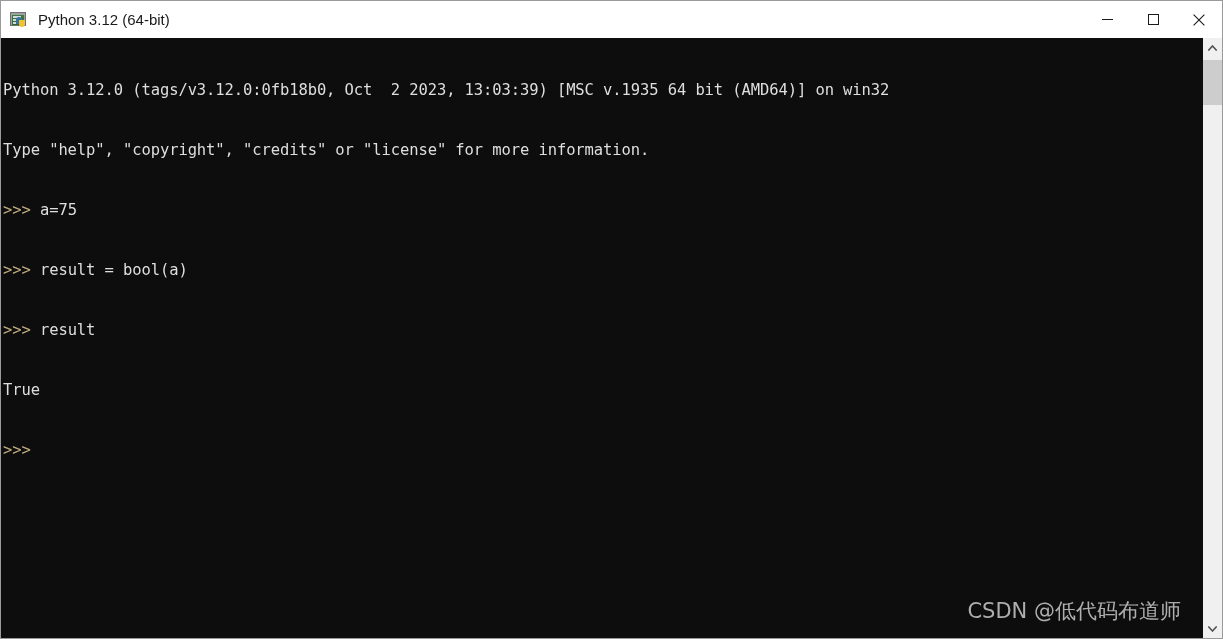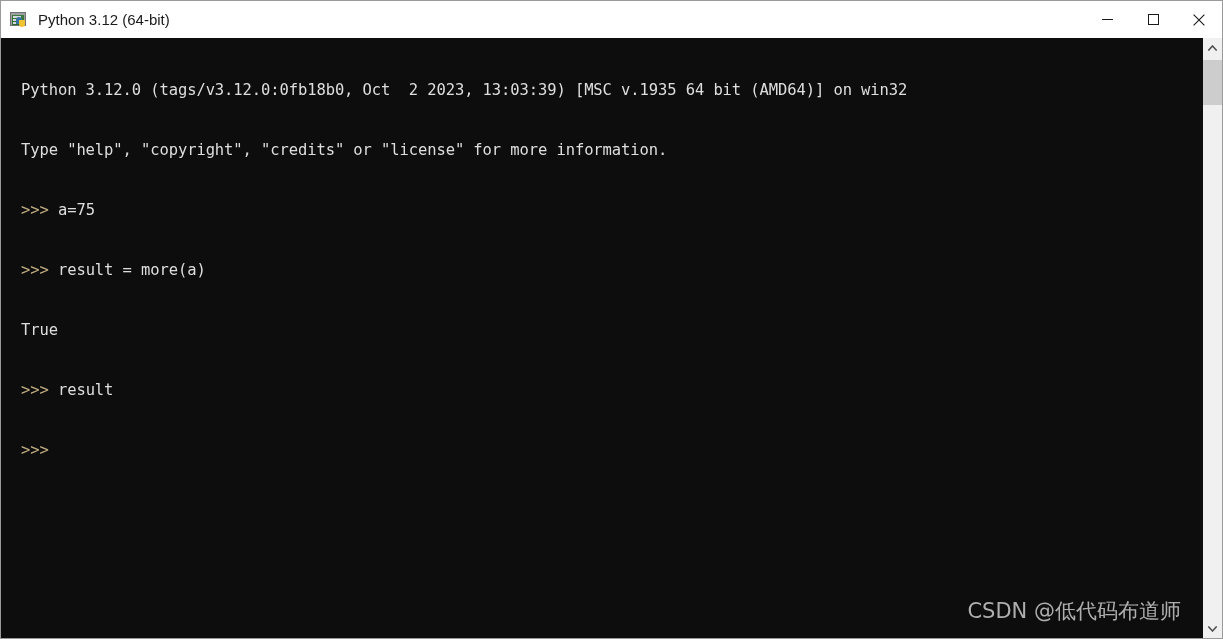--- a/index.html
+++ b/index.html
@@ -121,21 +121,21 @@
   }
   .console {
     flex: 1;
     background: #0d0d0d;
     position: relative;
     overflow: hidden;
     padding: 0;
   }
   .console-text {
     position: absolute;
-    left: 20px;
+    left: 2px;
     top: 2px;
     right: 0;
     margin: 0;
     font-family: "DejaVu Sans Mono", "Liberation Mono", monospace;
     font-size: 15.5px;
     line-height: 20px;
     color: #d6d6d6;
     white-space: pre;
     letter-spacing: -0.1px;
   }
@@ -224,23 +224,23 @@
     </div>
   </div>
 
   <div class="win-body">
 
     <div class="console">
       <div class="console-text">
         <span class="console-line"><span class="out">Python 3.12.0 (tags/v3.12.0:0fb18b0, Oct  2 2023, 13:03:39) [MSC v.1935 64 bit (AMD64)] on win32</span></span>
         <span class="console-line"><span class="out">Type "help", "copyright", "credits" or "license" for more information.</span></span>
         <span class="console-line"><span class="prompt">&gt;&gt;&gt; </span><span class="out">a=75</span></span>
-        <span class="console-line"><span class="prompt">&gt;&gt;&gt; </span><span class="out">result = more(a)</span></span>
+        <span class="console-line"><span class="prompt">&gt;&gt;&gt; </span><span class="out">result = bool(a)</span></span>
+        <span class="console-line"><span class="prompt">&gt;&gt;&gt; </span><span class="out">result</span></span>
         <span class="console-line"><span class="out">True</span></span>
-        <span class="console-line"><span class="prompt">&gt;&gt;&gt; </span><span class="out">result</span></span>
         <span class="console-line"><span class="prompt">&gt;&gt;&gt;</span><span class="out"></span></span>
       </div>
 
       <div class="watermark">CSDN @低代码布道师</div>
     </div>
 
     <div class="vscroll">
       <div class="scroll-btn">
         <svg width="9" height="6" viewBox="0 0 9 6" aria-hidden="true">
           <path d="M0.8 5 L4.5 1 L8.2 5" stroke="#505050" stroke-width="1.6" fill="none" stroke-linecap="square"></path>

